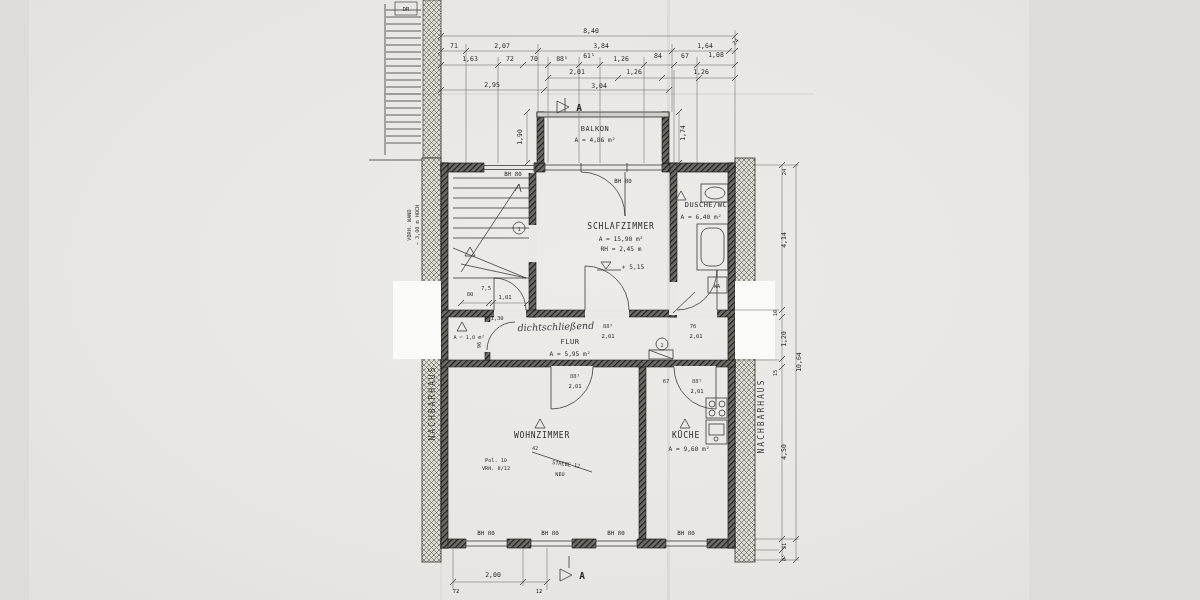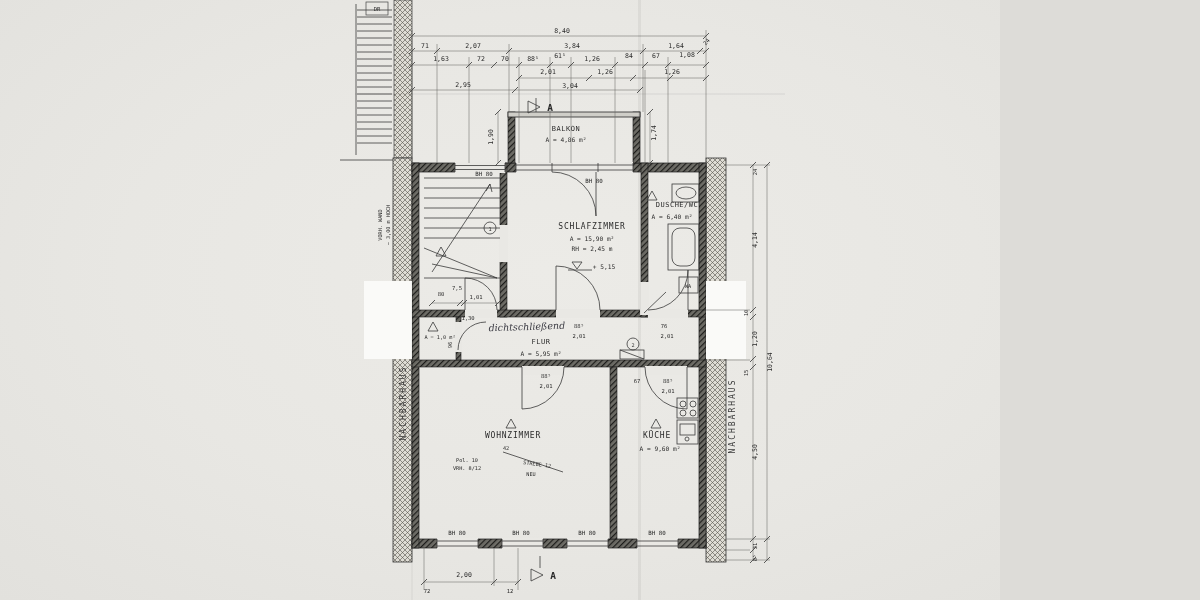--- a/index.html
+++ b/index.html
@@ -1,19 +1,20 @@
 <!DOCTYPE html>
 <html><head>
 <meta charset="utf-8">
 <style>
   html,body{margin:0;padding:0;background:#dddcd8;}
   .stage{
     position:relative;width:1000px;height:600px;overflow:hidden;
     background:radial-gradient(ellipse at 55% 45%, #ecebe7 0%, #e8e7e3 55%, #e2e1dd 100%);
     font-family:"DejaVu Sans Mono", monospace;
+    margin-left:29px;
   }
   svg{position:absolute;left:0;top:0;}
   text{fill:#2b2b2b;font-family:"DejaVu Sans Mono", monospace;}
   .mid{text-anchor:middle;}
   .d{font-size:6.5px;}
   .d5{font-size:5.5px;}
   .rm{font-size:8px;letter-spacing:.8px;}
   .rm2{font-size:7px;letter-spacing:.5px;}
   .ar{font-size:6.2px;}
   .bh{font-size:5.8px;}

